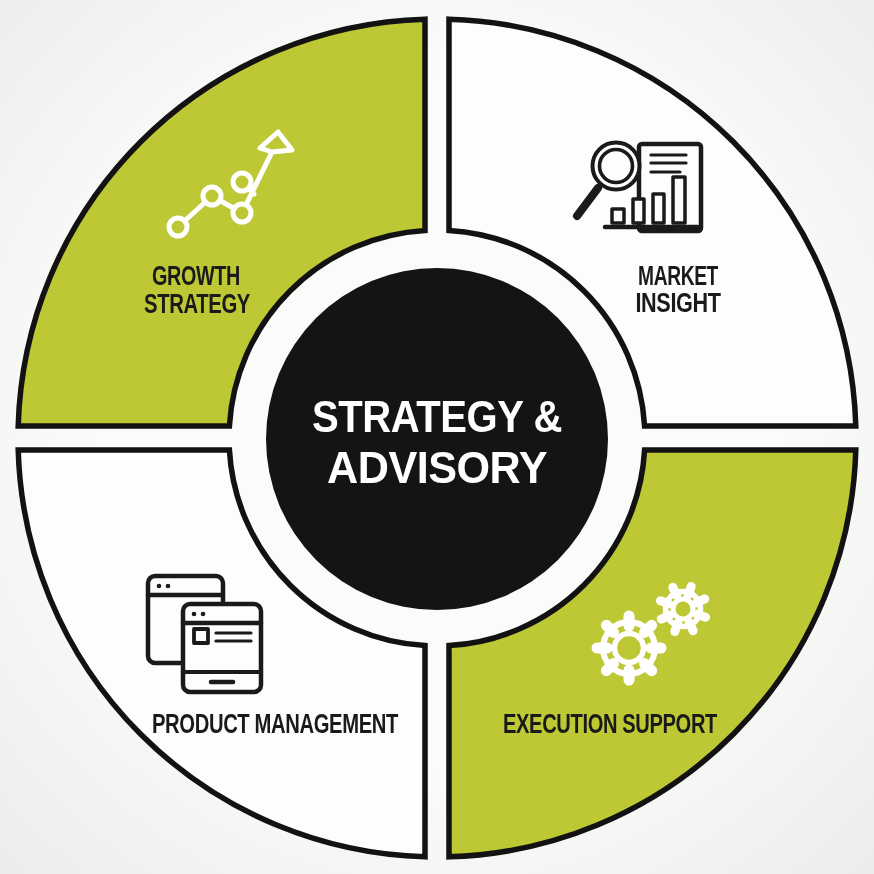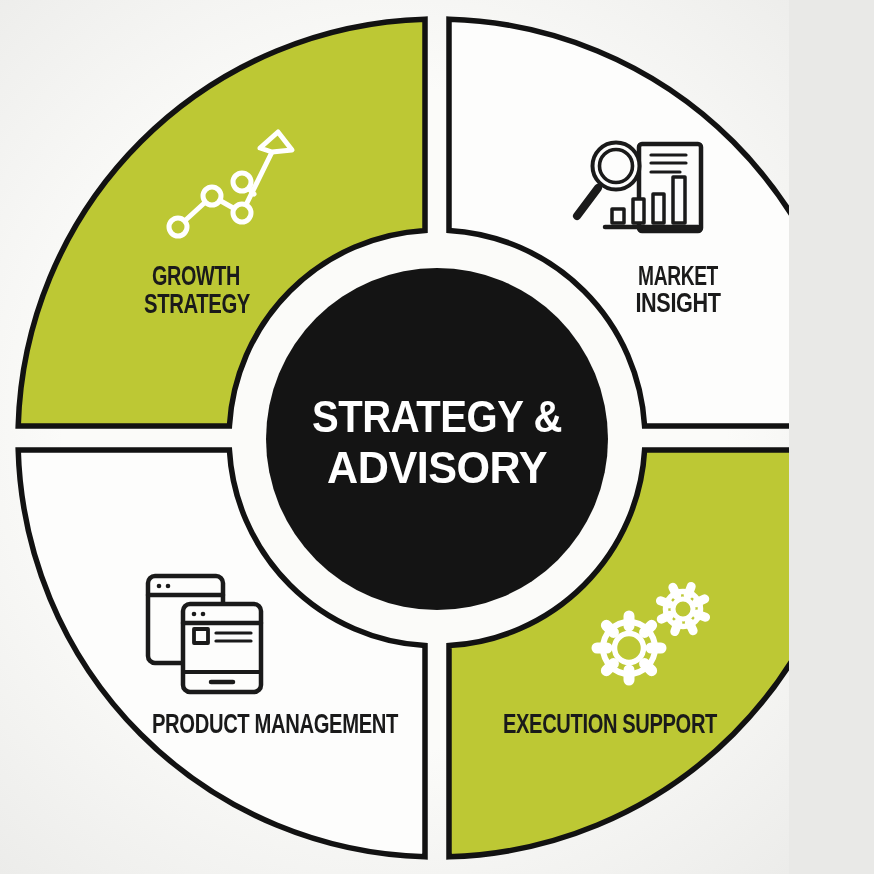--- a/index.html
+++ b/index.html
@@ -1,17 +1,17 @@
 <!DOCTYPE html>
 <html style="--seg-green: #bdc834; --seg-white: #fdfdfc; --ink: #121212; --center-fill: #141414; --center-text: #ffffff; --label-ink: #1a1a1a; --icon-light: #ffffff; --icon-dark: #1a1a1a;"><head>
 <meta charset="utf-8">
 <style>
   html,body { margin:0; padding:0; background:#e9e9e7; }
   .stage {
-    position:relative; width:789px; height:874px; overflow:hidden;
+    position:relative; width:874px; height:874px; overflow:hidden;
     background: radial-gradient(circle at 50% 48%, #fbfbf9 55%, #ececea 100%);
   }
   .stage svg { display:block; width:874px; height:874px; }
   .seg { stroke: var(--ink, #121212); stroke-width:5.5; }
   .seg-green { fill: var(--seg-green, #bdc834); }
   .seg-white { fill: var(--seg-white, #fdfdfc); }
   .label {
     font-family:"Liberation Sans", sans-serif; font-weight:700; font-size:27px;
     fill: var(--label-ink, #1a1a1a); letter-spacing:-0.5px;
   }

